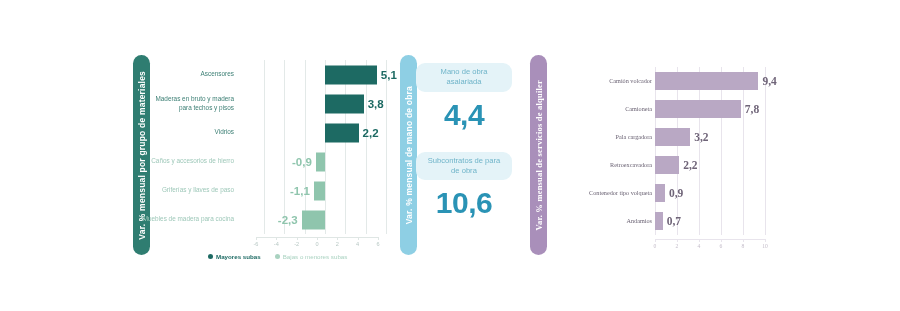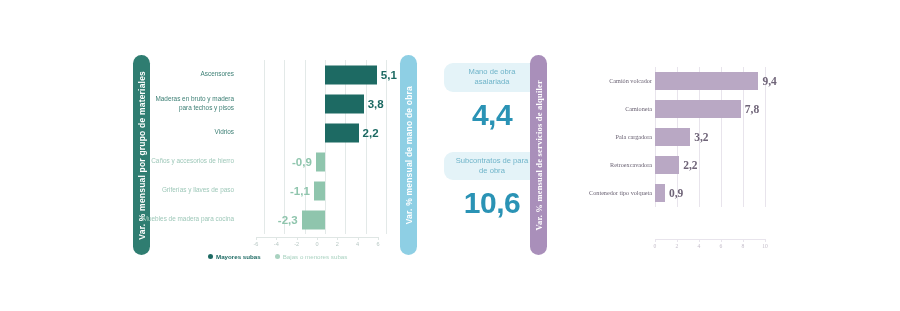--- a/index.html
+++ b/index.html
@@ -138,21 +138,21 @@
   .leg-a .leg-text { color: #1d6a63; }
   .leg-b .leg-dot { background: #a9d2c0; }
   .leg-b .leg-text { color: #a9d2c0; font-weight: normal; }
 
   
   #panel-mano { left: 400px; width: 125px; height: 215px; }
   #band-mano { height: 200px; background: #8ecfe4; }
 
   .stat-stack {
     position: absolute;
-    left: 44px; top: 8px;
+    left: 16px; top: 8px;
     width: 96px;
   }
   .stat { text-align: center; margin-bottom: 20px; }
   .stat-badge {
     display: inline-block;
     background: #e4f3f8;
     border-radius: 9px;
     padding: 4px 9px;
     color: #6fb4c9;
     font-size: 7.6px;
@@ -421,20 +421,33 @@
               <div class="gridline3" style="left: 0px;"></div>
               <div class="gridline3" style="left: 22px;"></div>
               <div class="gridline3" style="left: 44px;"></div>
               <div class="gridline3" style="left: 66px;"></div>
               <div class="gridline3" style="left: 88px;"></div>
               <div class="gridline3" style="left: 110px;"></div>
               <div class="bar3" style="width: 9.9px;"></div>
               <div class="val3" style="left: 13.9px;">0,9</div>
             </div>
           </div>
+          <div class="brow3">
+            <div class="cat-label3">Andamios</div>
+            <div class="plot3">
+              <div class="gridline3" style="left: 0px;"></div>
+              <div class="gridline3" style="left: 22px;"></div>
+              <div class="gridline3" style="left: 44px;"></div>
+              <div class="gridline3" style="left: 66px;"></div>
+              <div class="gridline3" style="left: 88px;"></div>
+              <div class="gridline3" style="left: 110px;"></div>
+              <div class="bar3" style="width: 7.7px;"></div>
+              <div class="val3" style="left: 11.7px;">0,7</div>
+            </div>
+          </div>
         </div>
 
       <div class="axis3">
         <div class="axis-line3"></div>
         <div id="ticks3">
             <div class="tick3" style="left: 0px;"></div>
             <div class="tick-lab3" style="left: 0px;">0</div>
             <div class="tick3" style="left: 22px;"></div>
             <div class="tick-lab3" style="left: 22px;">2</div>
             <div class="tick3" style="left: 44px;"></div>

